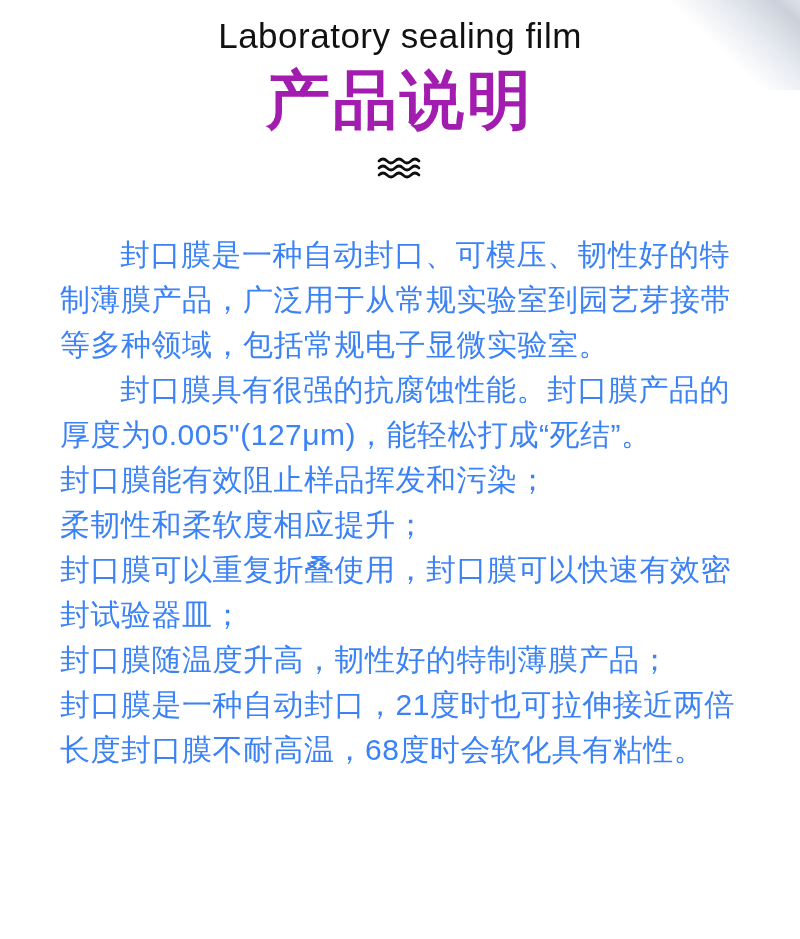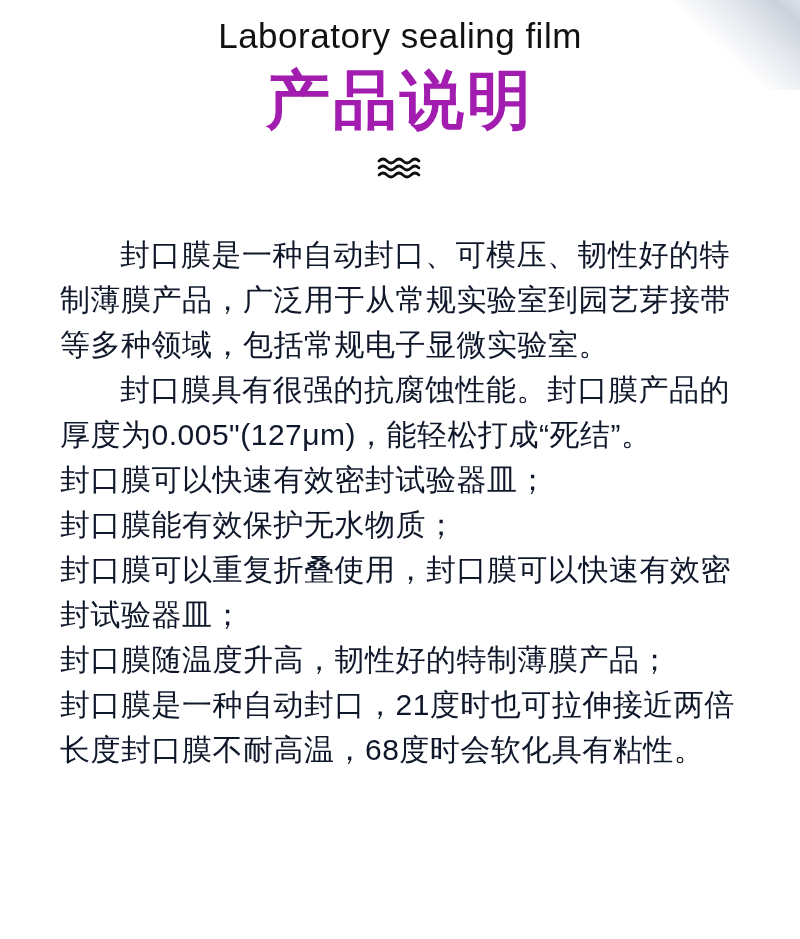--- a/index.html
+++ b/index.html
@@ -54,21 +54,21 @@
   }
   .wave-divider svg {
     display: inline-block;
     vertical-align: top;
   }
   .body-text {
     width: 680px;
     margin: 50px auto 0 auto;
     font-size: 30px;
     line-height: 45px;
-    color: #0f172a;
+    color: #3b82f6;
     letter-spacing: 0.5px;
     text-align: left;
   }
   .para {
     margin: 0;
     padding: 0;
   }
   .para.indented {
     text-indent: 2em;
   }
@@ -92,20 +92,20 @@
           <path d="M3 12 Q7 8 11 12 T19 12 T27 12 T35 12 T43 12"></path>
           <path d="M3 19 Q7 15 11 19 T19 19 T27 19 T35 19 T43 19"></path>
         </g>
       </svg>
     </span>
   </div>
 
   <div class="body-text">
     <p class="para indented">封口膜是一种自动封口、可模压、韧性好的特制薄膜产品，广泛用于从常规实验室到园艺芽接带等多种领域，包括常规电子显微实验室。</p>
     <p class="para indented">封口膜具有很强的抗腐蚀性能。封口膜产品的厚度为0.005"(127μm)，能轻松打成“死结”。</p>
-    <p class="para">封口膜可以快速有效密封试验器皿；</p>
-    <p class="para">封口膜能有效保护无水物质；</p>
+    <p class="para">封口膜能有效阻止样品挥发和污染；</p>
+    <p class="para">柔韧性和柔软度相应提升；</p>
     <p class="para">封口膜可以重复折叠使用，封口膜可以快速有效密封试验器皿；</p>
     <p class="para">封口膜随温度升高，韧性好的特制薄膜产品；</p>
     <p class="para">封口膜是一种自动封口，21度时也可拉伸接近两倍长度封口膜不耐高温，68度时会软化具有粘性。</p>
   </div>
 
 </div>
 
 </body></html>

